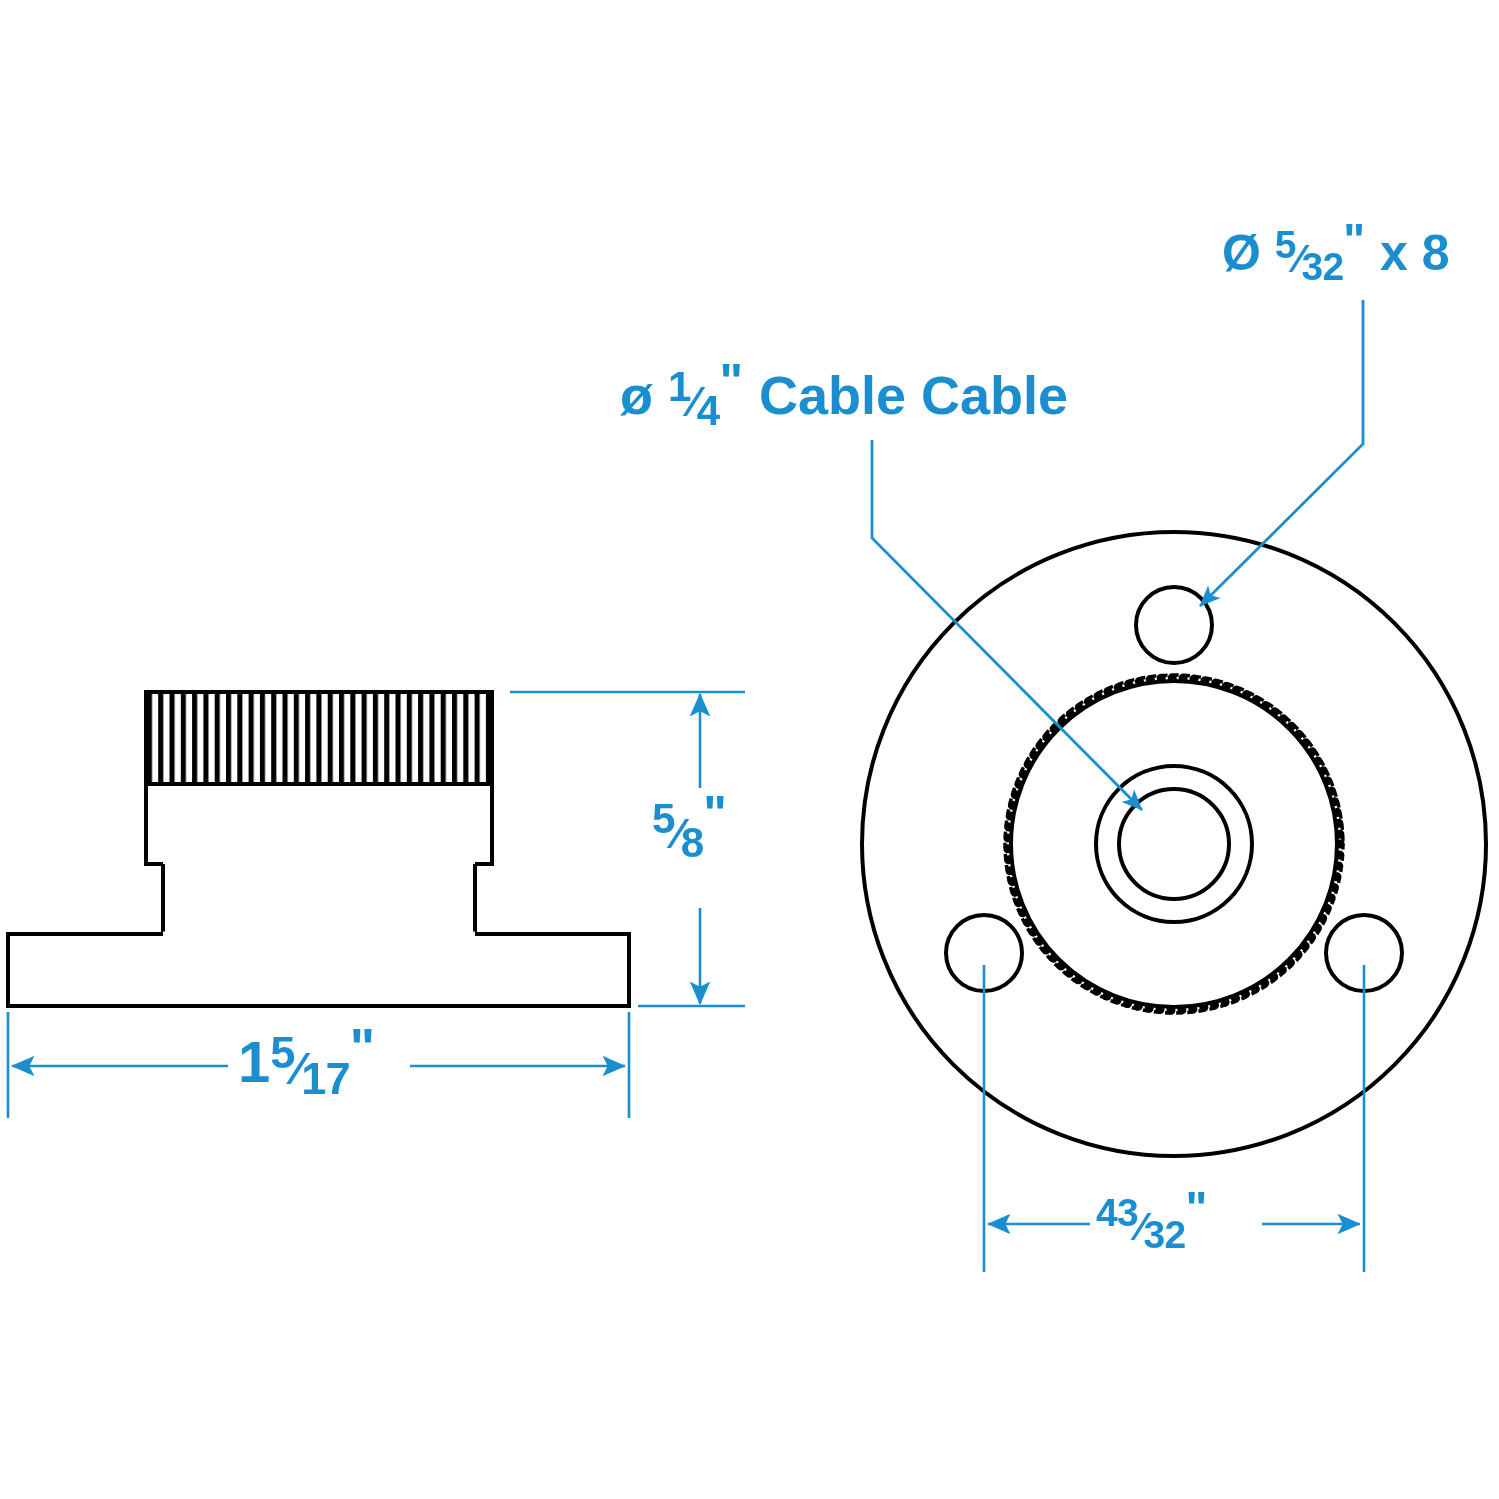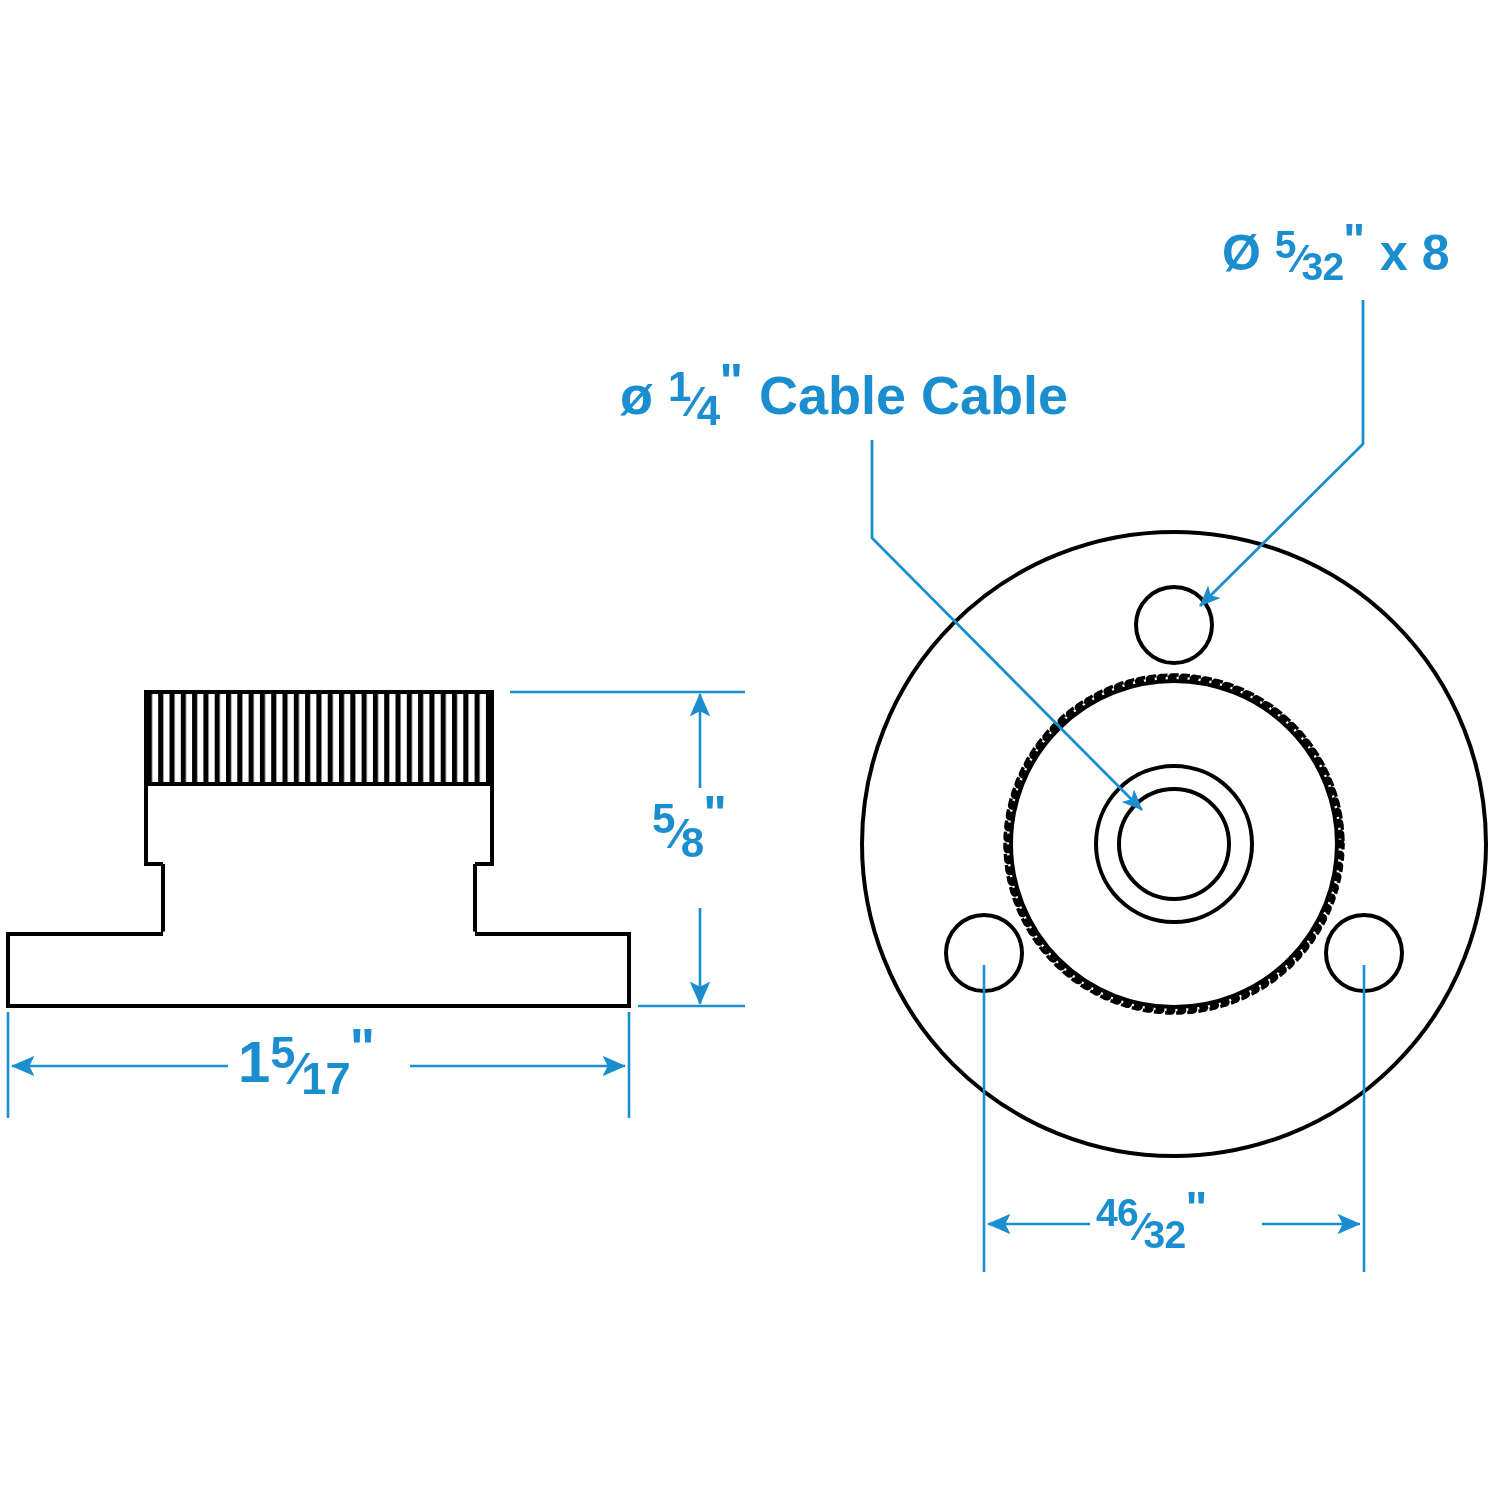--- a/index.html
+++ b/index.html
@@ -170,16 +170,16 @@
 
   <div class="lbl" id="label-height">
     <span class="frac"><span class="n">5</span><span class="s">⁄</span><span class="d">8</span></span><span class="qt">"</span>
   </div>
 
   <div class="lbl" id="label-width">
     <span class="num">1</span><span class="frac"><span class="n">5</span><span class="s">⁄</span><span class="d">17</span></span><span class="qt">"</span>
   </div>
 
   <div class="lbl" id="label-bolt">
-    <span class="frac"><span class="n">46</span><span class="s">⁄</span><span class="d">32</span></span><span class="qt">"</span>
+    <span class="frac"><span class="n">43</span><span class="s">⁄</span><span class="d">32</span></span><span class="qt">"</span>
   </div>
 
 </div>
 
 </body></html>

